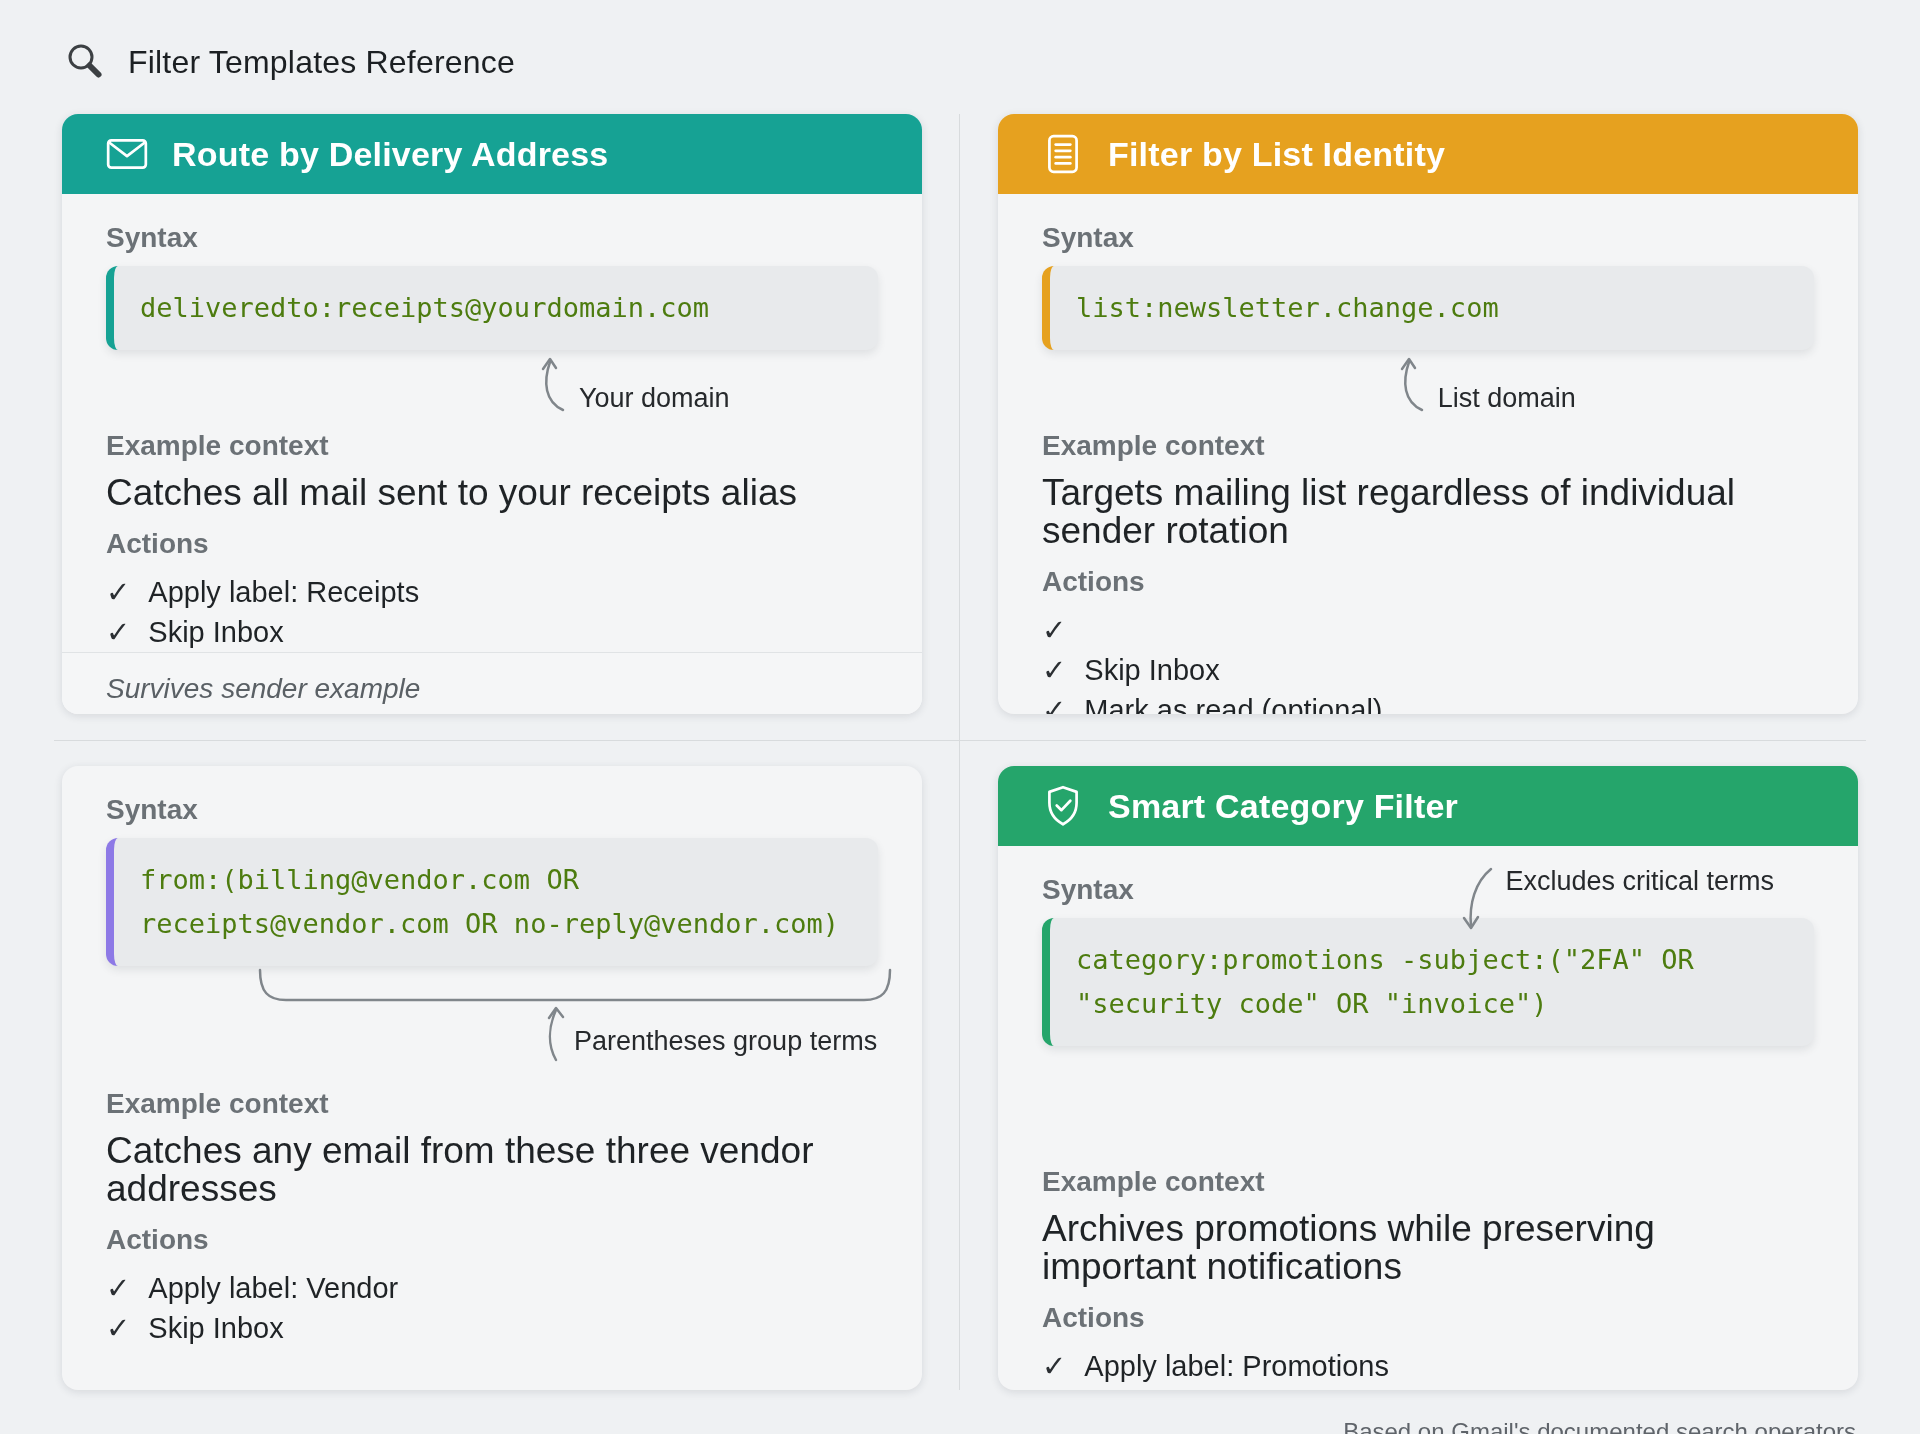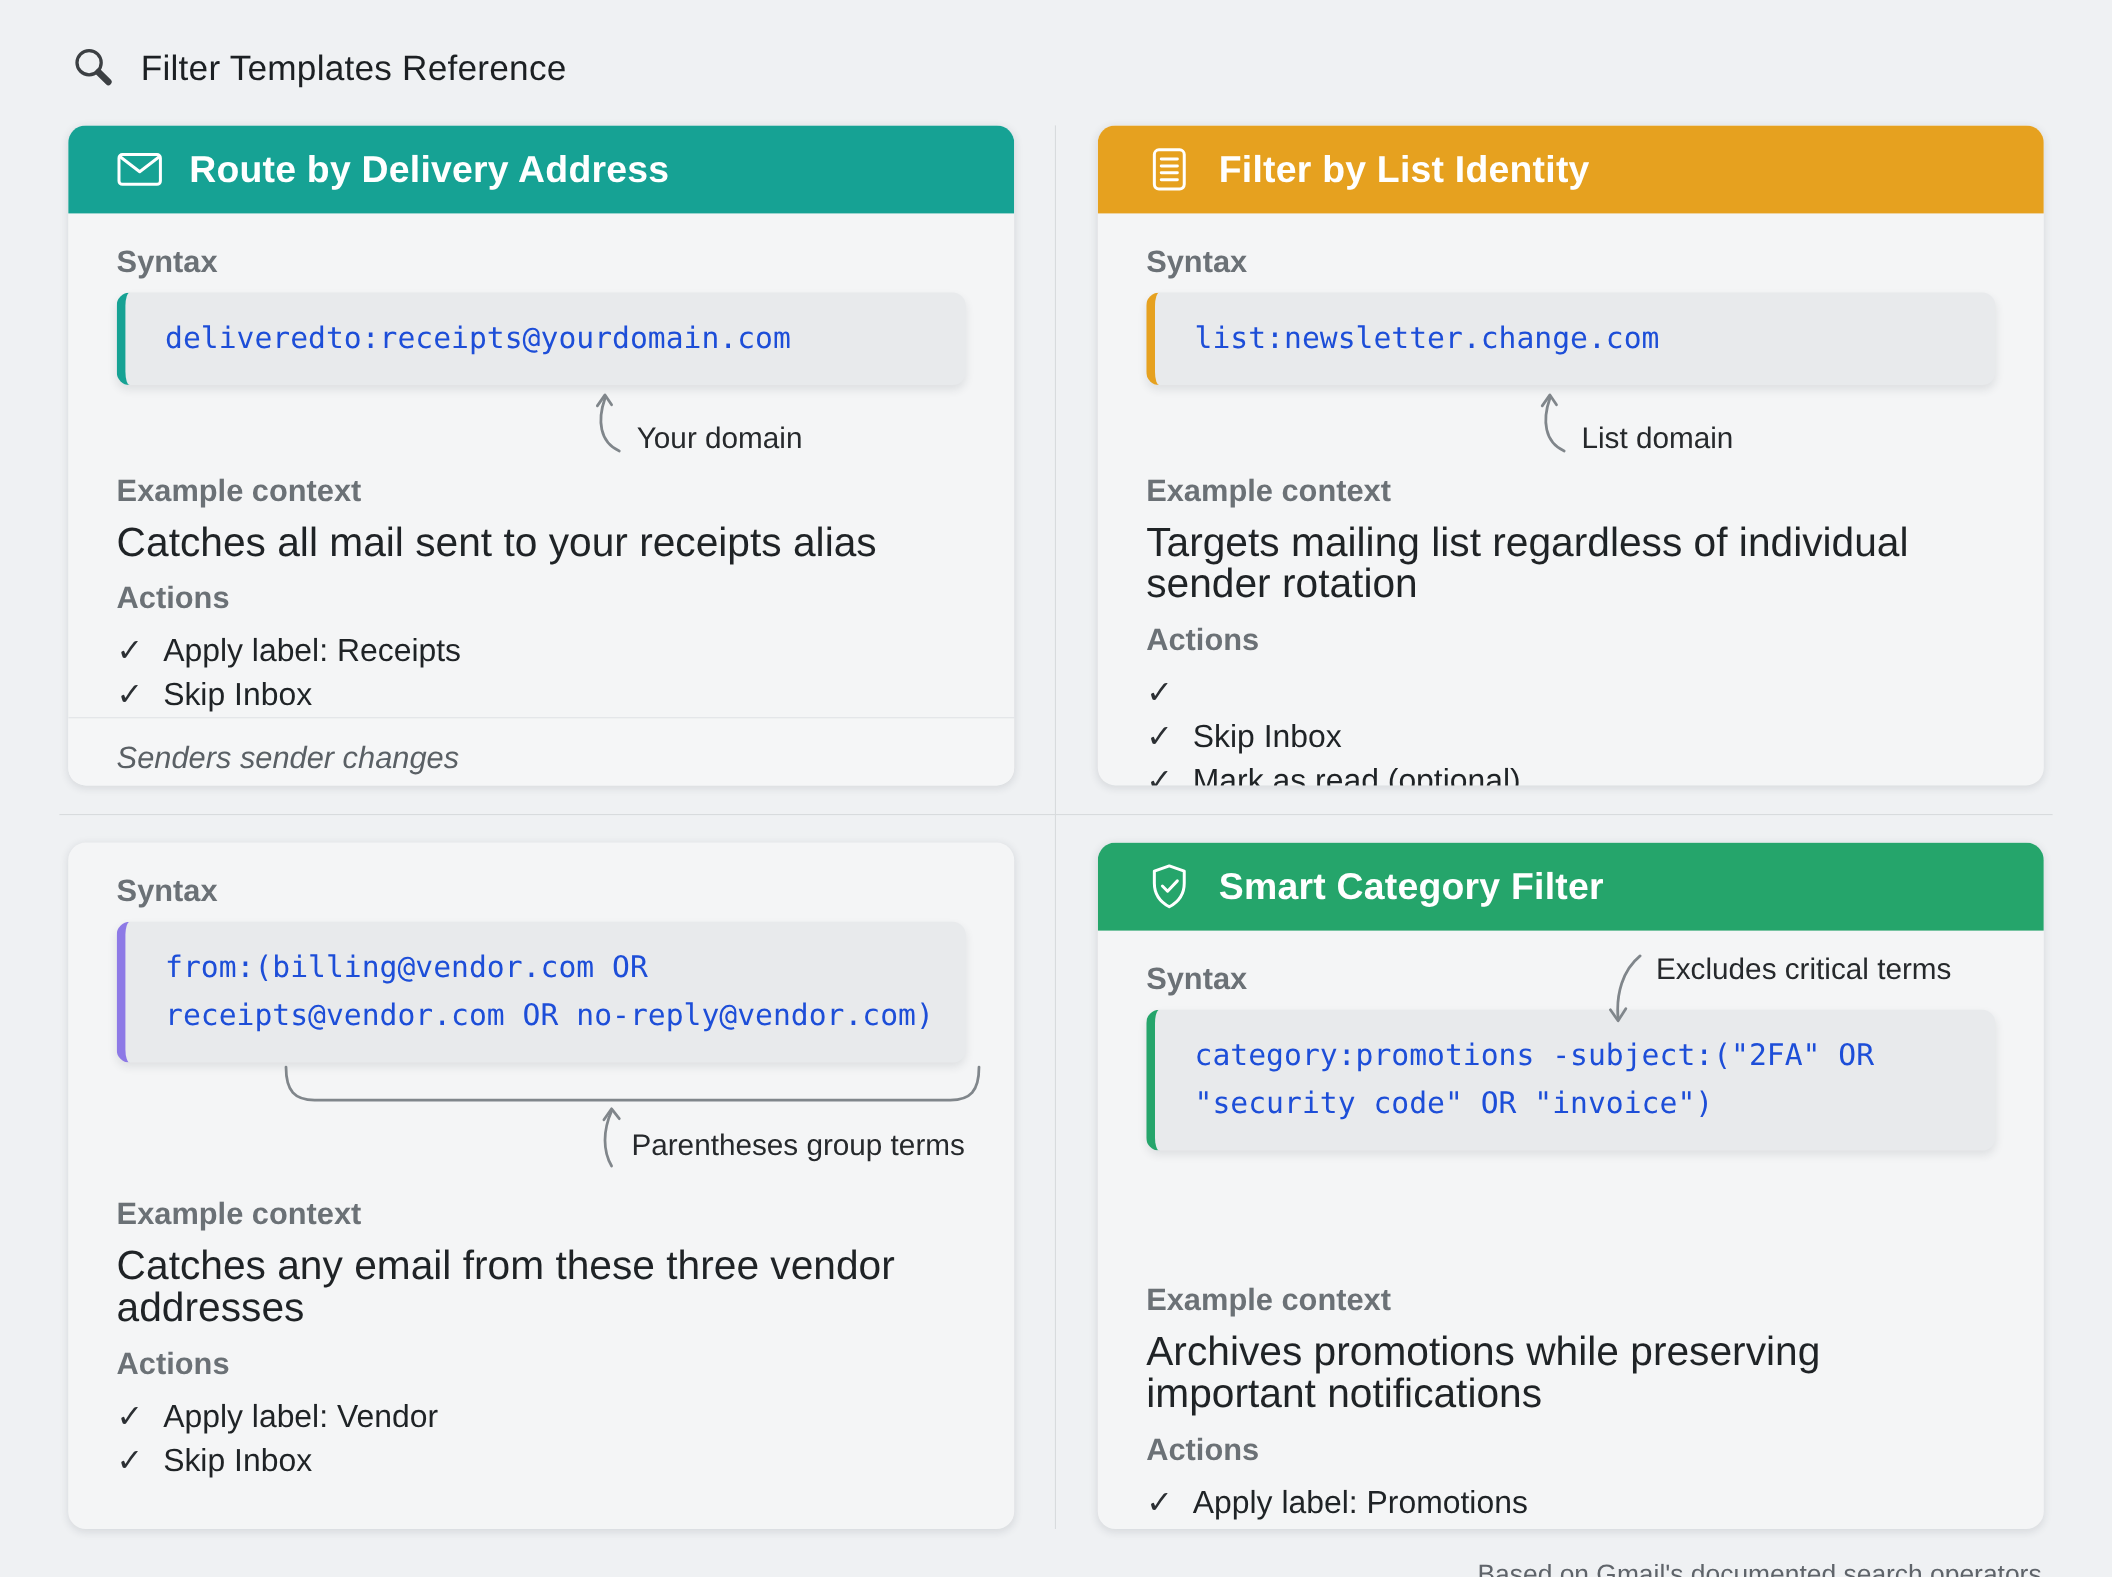--- a/index.html
+++ b/index.html
@@ -55,24 +55,24 @@
   .card-body { flex:1 1 auto; padding:24px 44px 0; position:relative; }
 
   .section-label { font-size:28px; font-weight:600; color:#6b7176; margin:16px 0 12px; }
   .section-label.first { margin-top:4px; }
 
   .code {
     background:#e8eaec;
     border-left:8px solid #999;
     border-radius:12px;
     box-shadow:0 4px 8px rgba(40,50,60,.10);
-    padding:20px 36px;
+    padding:20px 26px;
     font-family:"DejaVu Sans Mono", monospace;
     font-size:27px; line-height:44px;
-    color:#1d4ed8;
+    color:#4d7c0f;
     white-space:pre;
   }
   .code-line { display:block; }
 
   .example-text { font-size:37px; line-height:38px; color:#1f2326; }
 
   .action-item { display:flex; align-items:baseline; gap:18px; font-size:29px; line-height:40px; color:#1f2326; }
   .check { font-size:29px; color:#2b2f33; }
 
   .card-footer {
@@ -143,21 +143,21 @@
       <div class="action-item">
         <span class="check">✓</span>
         <span>Apply label: Receipts</span>
       </div>
       <div class="action-item">
         <span class="check">✓</span>
         <span>Skip Inbox</span>
       </div>
     </div>
     <footer class="card-footer">
-      <span>Senders sender changes</span>
+      <span>Survives sender example</span>
     </footer>
   </section>
 
   <section class="card">
     <header class="card-header" style="background-color: rgb(230, 161, 31);">
       <span class="hicon">
         <svg width="46" height="46" viewBox="0 0 44 44" fill="none" stroke="#ffffff" stroke-width="2.6" stroke-linecap="round" stroke-linejoin="round">
           <rect x="9" y="5" width="26" height="34" rx="4"></rect>
           <line x1="15" y1="13" x2="29" y2="13"></line>
           <line x1="15" y1="19" x2="29" y2="19"></line>

